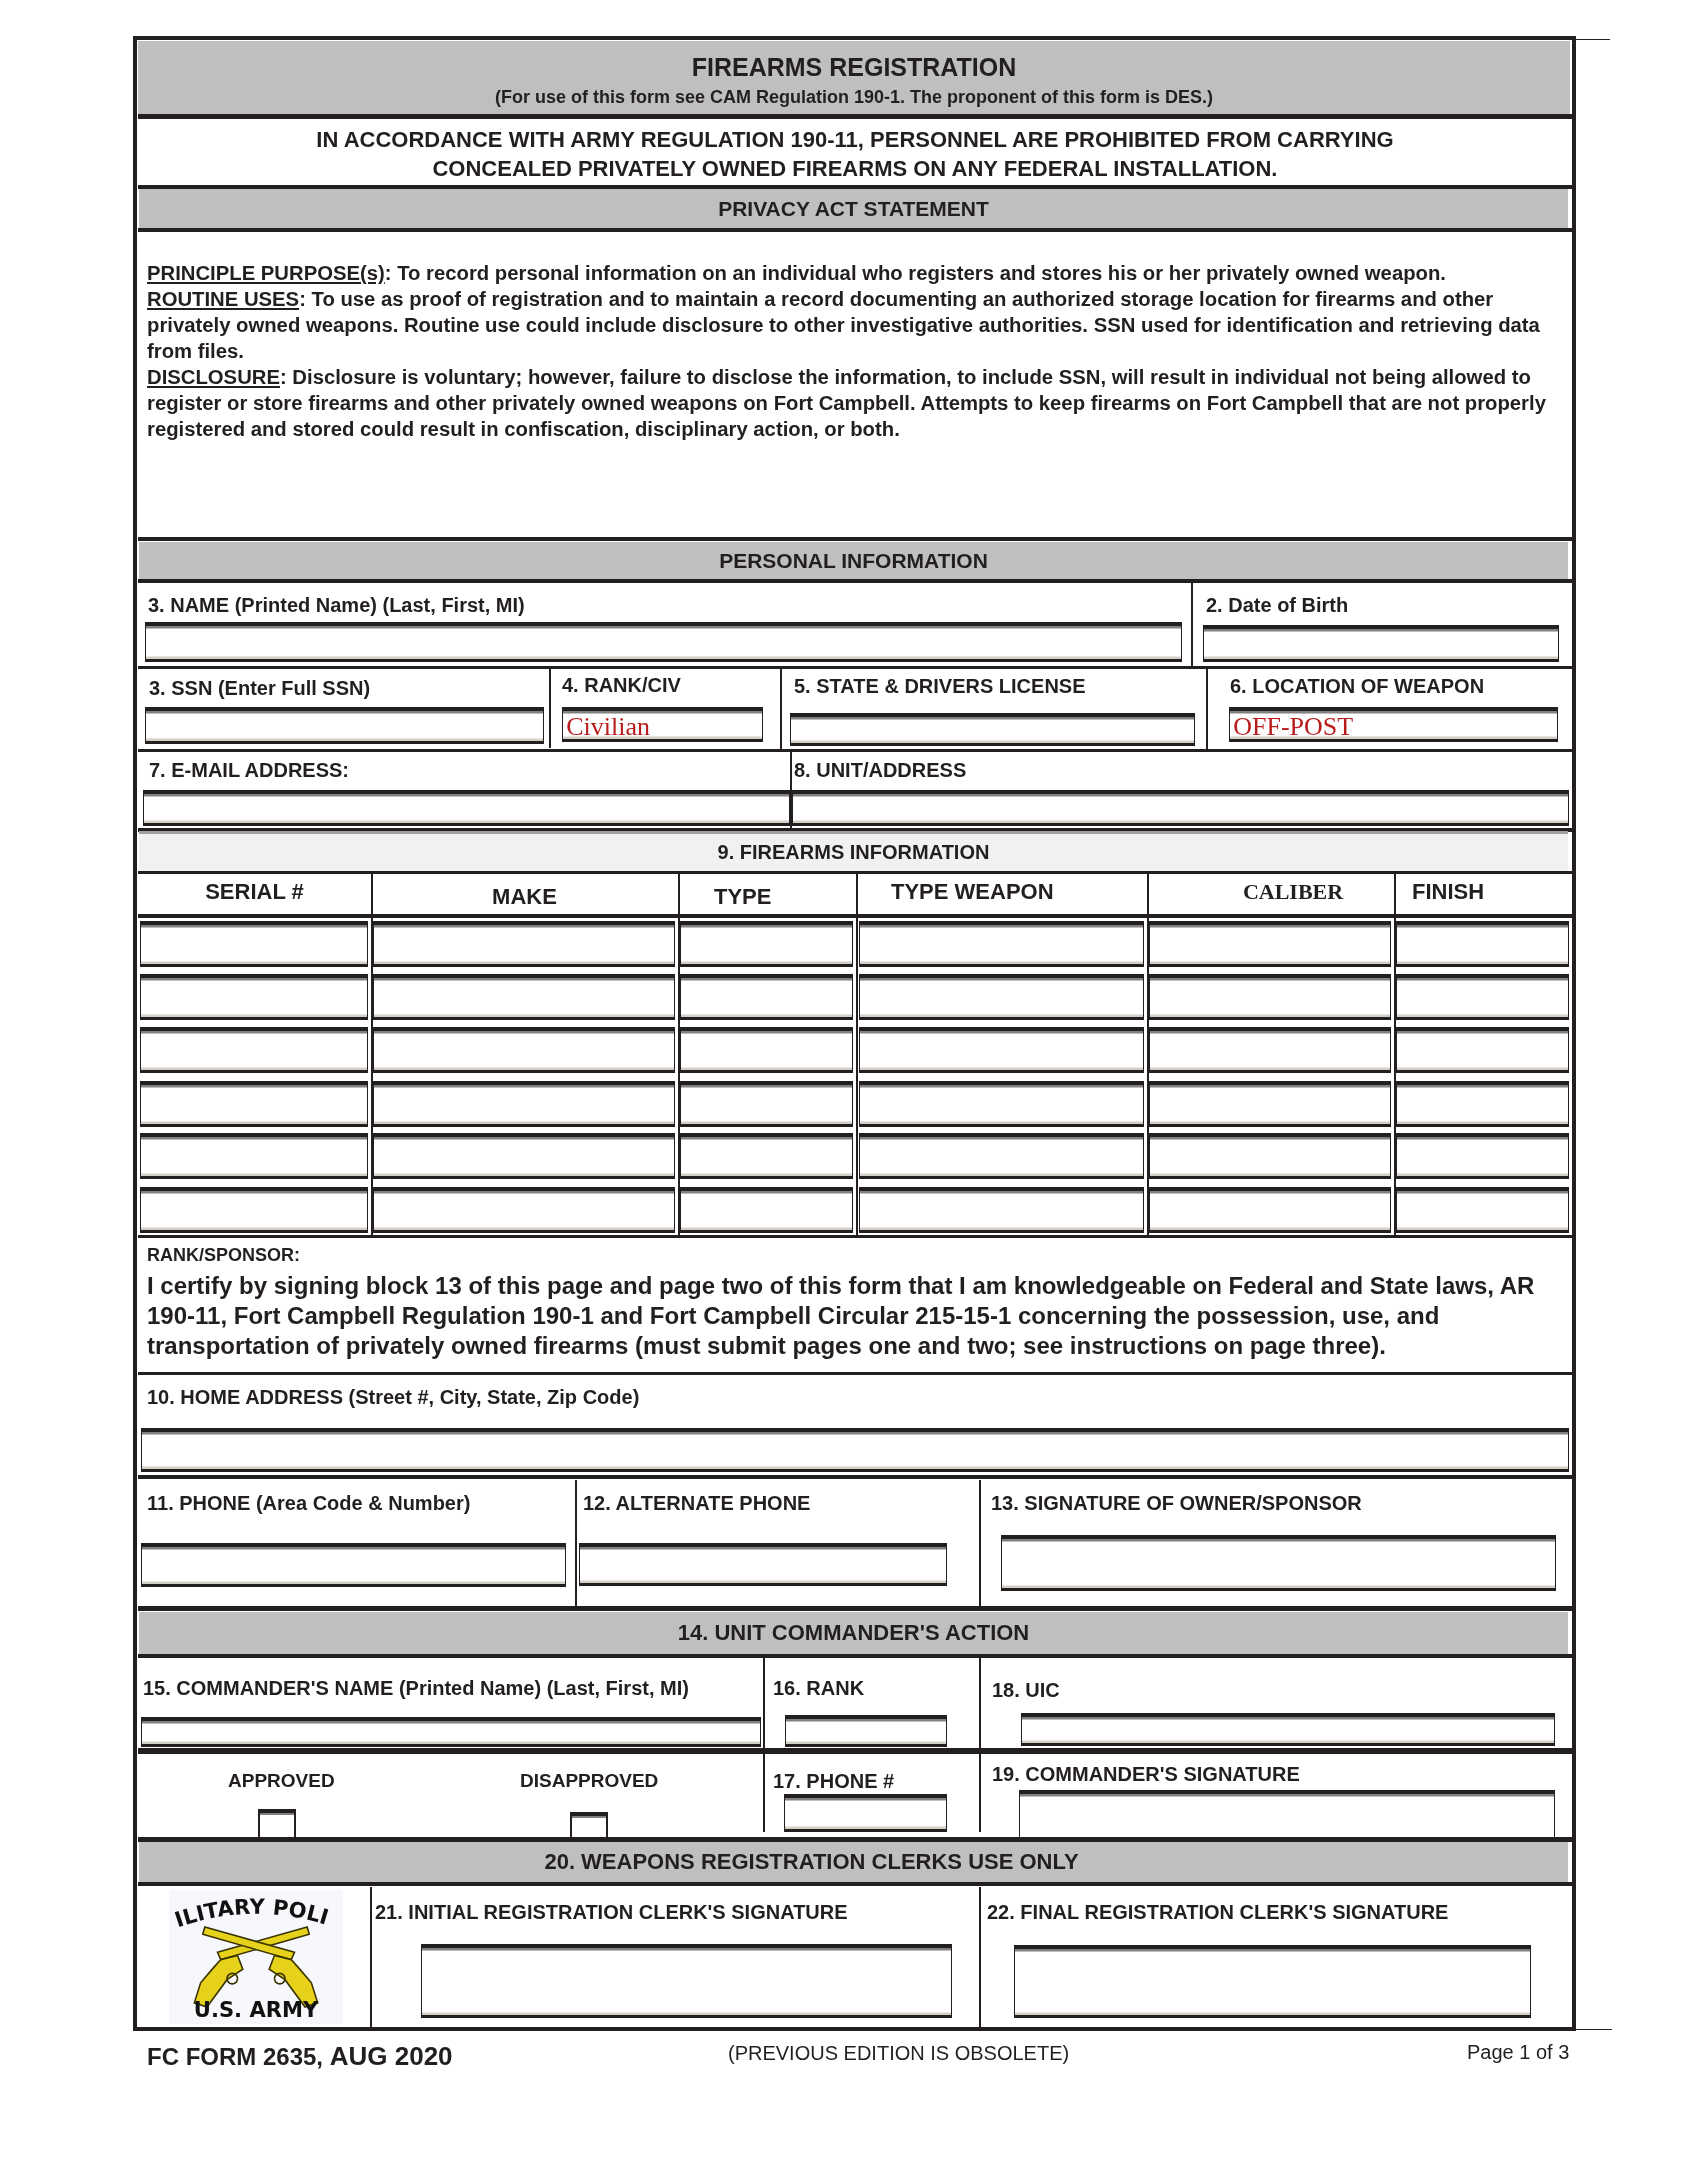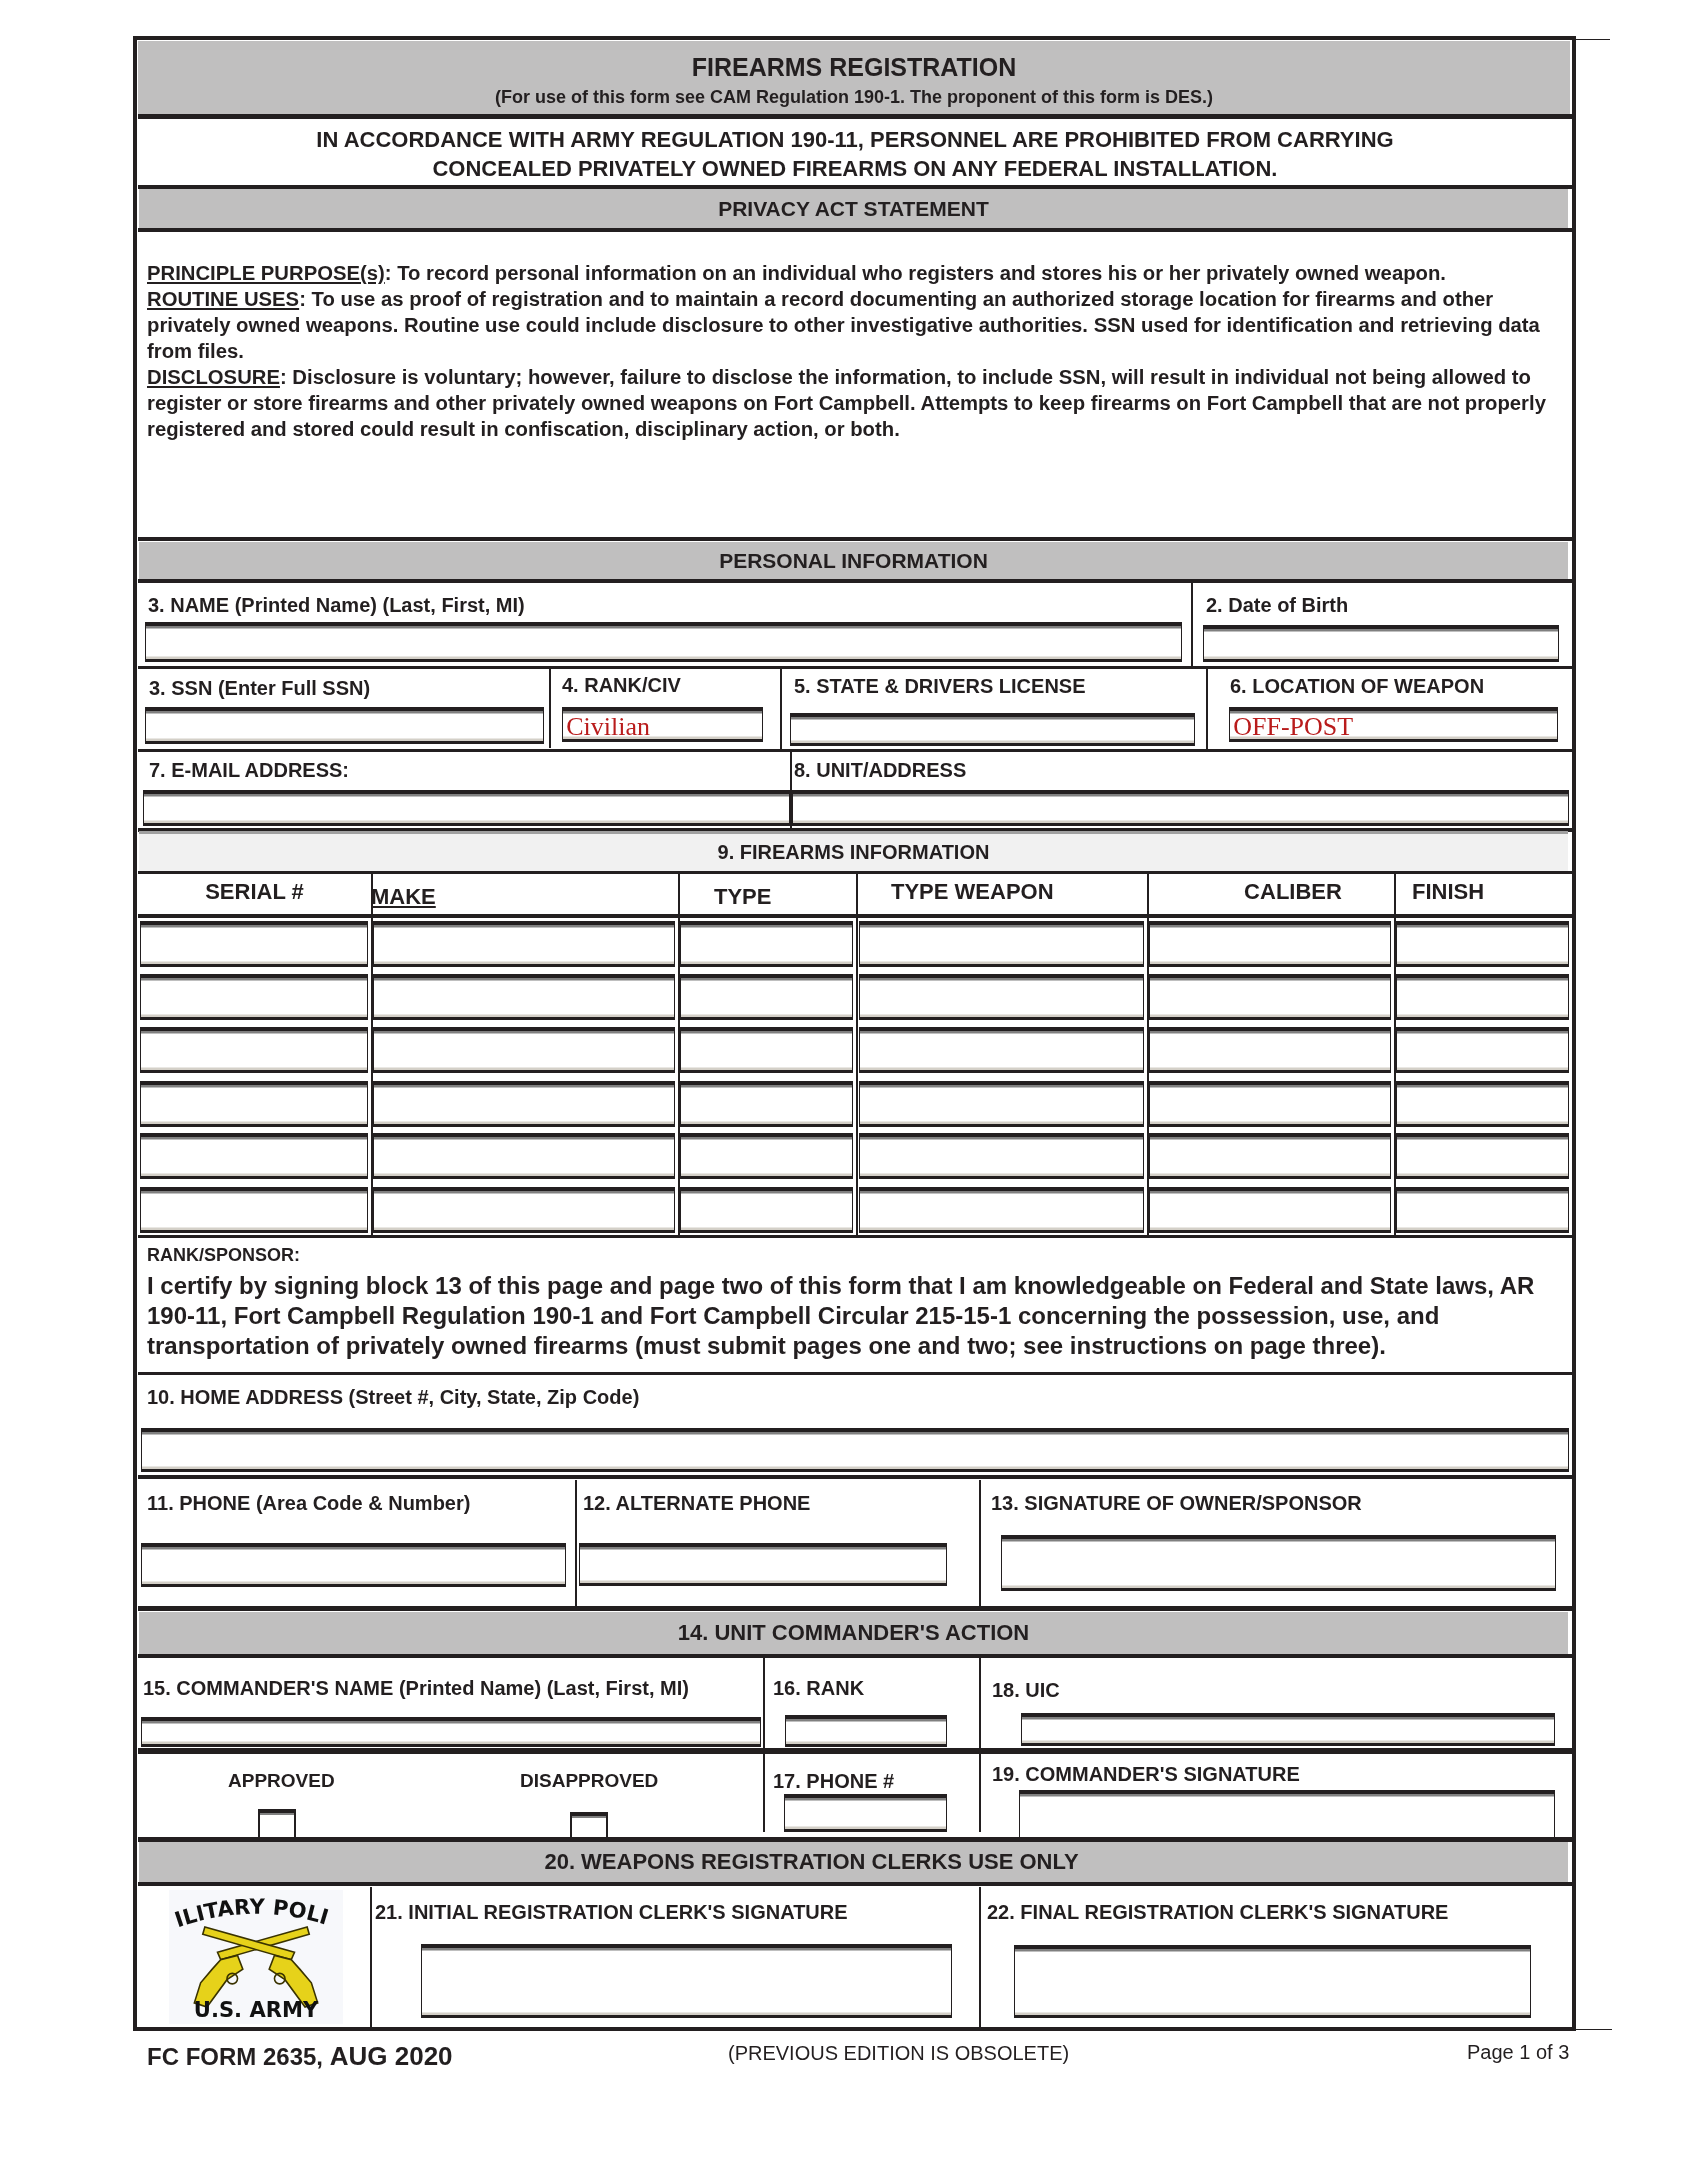--- a/index.html
+++ b/index.html
@@ -104,32 +104,32 @@
 <div class="abs" style="left:139px; top:831px; width:1429px; height:2.6px; background:#a0a0a0;"></div>
 
 <div class="abs band-light center-text" style="left:139px; top:834px; width:1429px; height:37px; font-size:20px;">9. FIREARMS INFORMATION</div>
 <div class="hline" style="left:138px; top:871px; width:1434px; height:2.6px;"></div>
 
 <div id="fa-headers">
     <div class="abs" style="left: 138px; top: 874px; width: 233px; height: 40px;">
       <div class="lbl" style="font-size: 22px; top: 7.4px; left: 0px; width: 100%; text-align: center;">SERIAL #</div>
     </div>
     <div class="abs" style="left: 371px; top: 874px; width: 307px; height: 40px;">
-      <div class="lbl" style="font-size: 22px; top: 11.6px; left: 0px; width: 100%;  text-decoration: underline;">MAKE</div>
+      <div class="lbl" style="font-size: 22px; top: 11.6px; left: 0px; width: 100%; text-align: center;">MAKE</div>
     </div>
     <div class="vline" style="left: 371px; top: 871px; height: 367px;"></div>
     <div class="abs" style="left: 678px; top: 874px; width: 178px; height: 40px;">
       <div class="lbl" style="font-size: 22px; top: 11.6px; left: 36px;">TYPE</div>
     </div>
     <div class="vline" style="left: 678px; top: 871px; height: 367px;"></div>
     <div class="abs" style="left: 856px; top: 874px; width: 290px; height: 40px;">
       <div class="lbl" style="font-size: 22px; top: 7.4px; left: 35px;">TYPE WEAPON</div>
     </div>
     <div class="vline" style="left: 856px; top: 871px; height: 367px;"></div>
-    <div class="abs" style="left: 1147px; top: 874px; width: 292px; height: 40px;">
+    <div class="abs" style="left: 1147px; top: 874px; width: 292px; height: 40px; font-family: Liberation Serif, serif;">
       <div class="lbl" style="font-size: 22px; top: 7.4px; left: 0px; width: 100%; text-align: center;">CALIBER</div>
     </div>
     <div class="vline" style="left: 1147px; top: 871px; height: 367px;"></div>
     <div class="abs" style="left: 1394px; top: 874px; width: 151px; height: 40px;">
       <div class="lbl" style="font-size: 22px; top: 7.4px; left: 18px;">FINISH</div>
     </div>
     <div class="vline" style="left: 1394px; top: 871px; height: 367px;"></div>
   </div>
 <div class="hline" style="left:138px; top:914px; width:1434px; height:4.2px;"></div>
 

